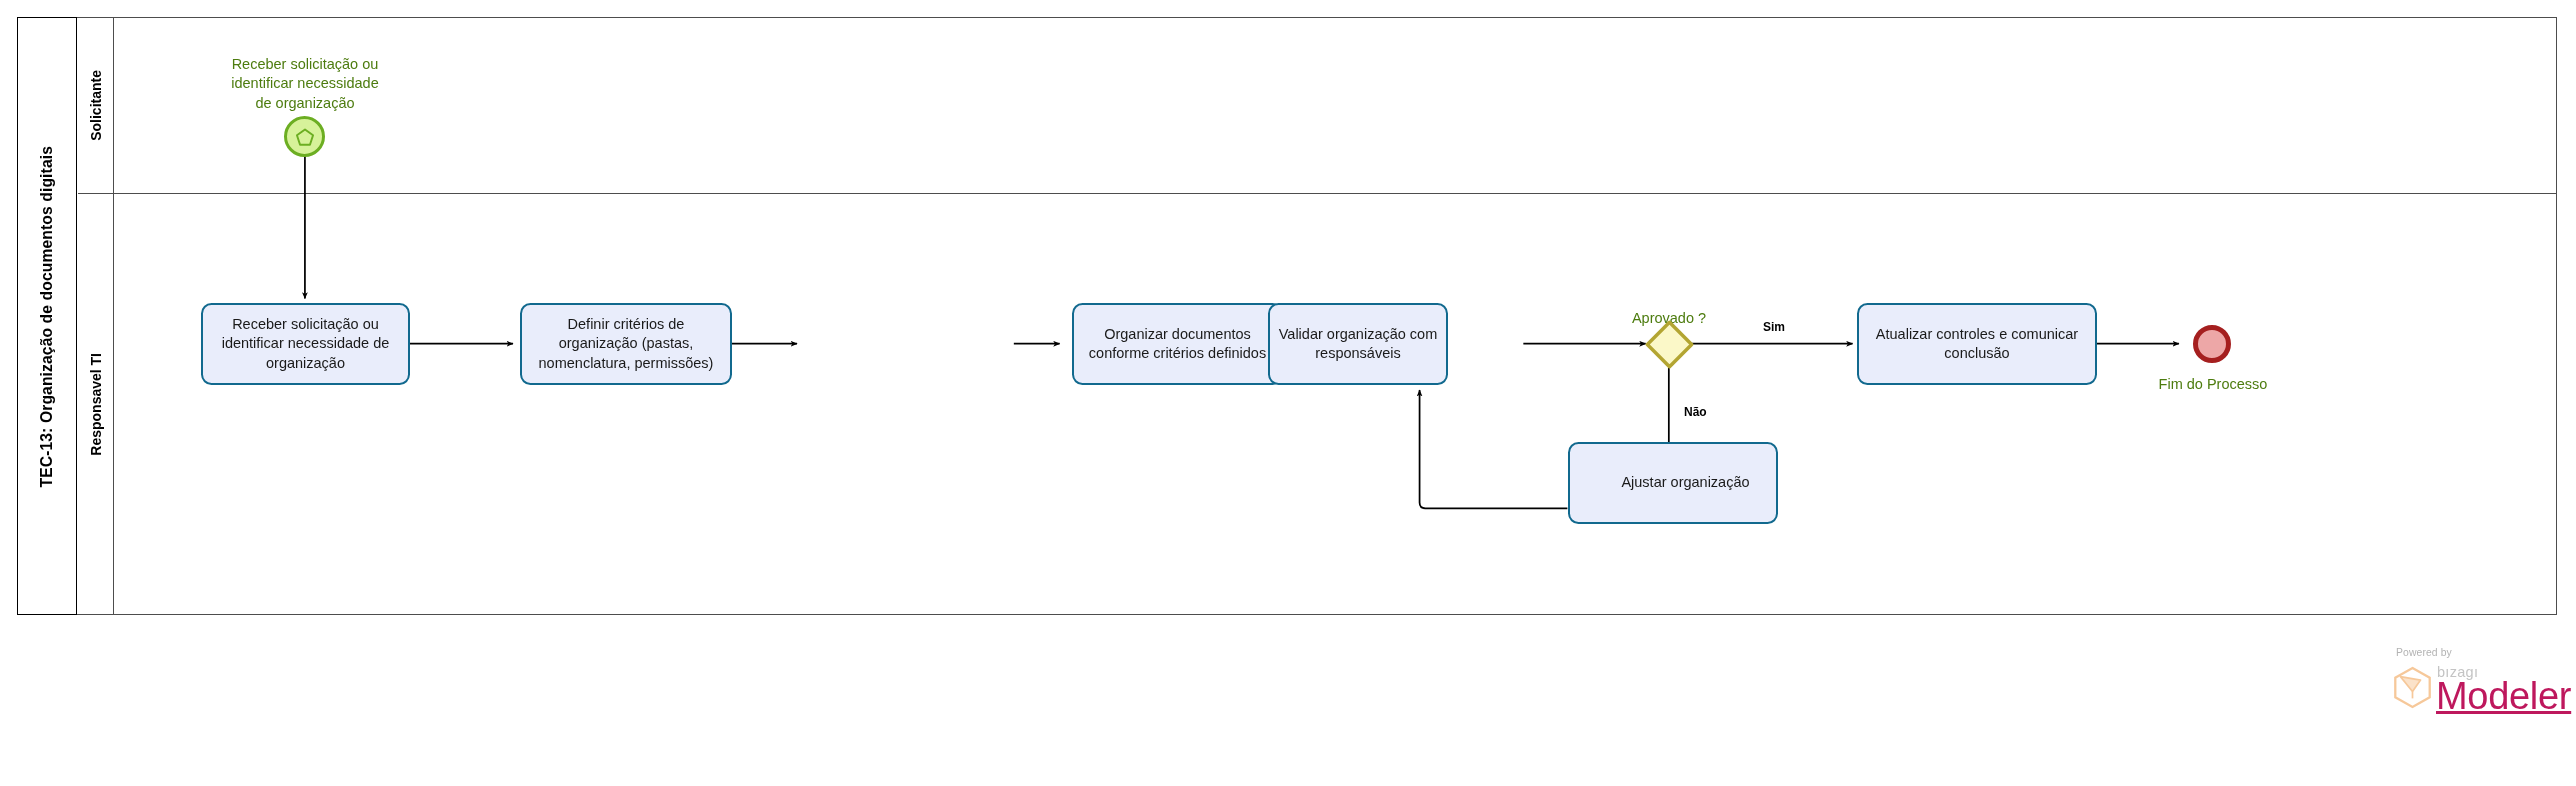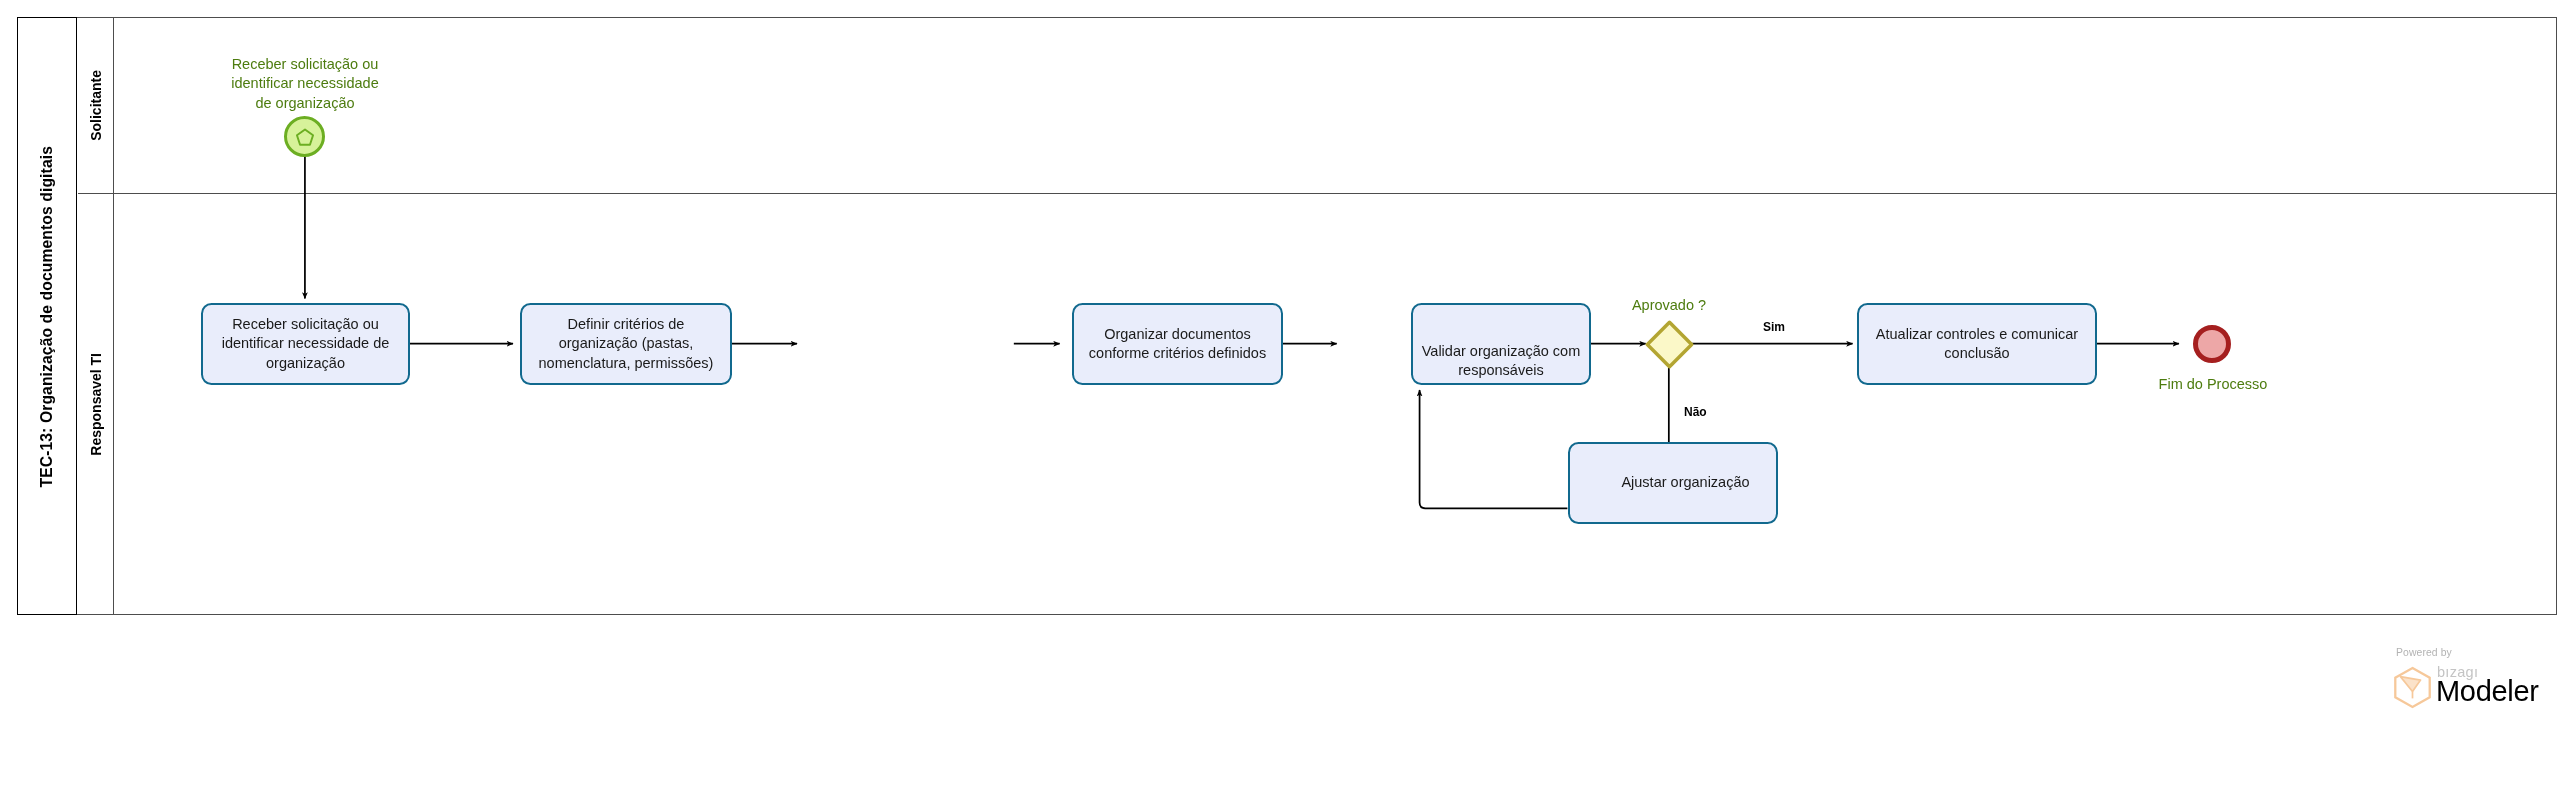--- a/index.html
+++ b/index.html
@@ -160,23 +160,24 @@
     left: 65px;
     top: 17.4px;
     font-size: 14.5px;
     color: #c4c4c4;
     letter-spacing: 0.3px;
   }
   .wm-modeler {
     position: absolute;
     left: 64px;
     top: 28px;
-    font-size: 29px;
-    color: #000000;
+    font-size: 38px;
+    color: #be185d;
     letter-spacing: -0.3px;
+    text-decoration: underline;
   }
   .wm-hex {
     position: absolute;
     left: 21px;
     top: 18.6px;
   }
 </style>
 </head>
 <body>
 
@@ -244,33 +245,33 @@
 
   <div class="task" style="left:520px; top:303px; width:212px; height:82px;">
     <span>Definir critérios de organização (pastas, nomenclatura, permissões)</span>
   </div>
 
 
   <div class="task" style="left:1072px; top:303px; width:211px; height:82px;">
     <span>Organizar documentos conforme critérios definidos</span>
   </div>
 
-  <div class="task" style="left:1411px; top:303px; width:180px; height:82px;align-items:flex-end;">
+  <div class="task" style="left:1268px; top:303px; width:180px; height:82px;">
     <span>Validar organização com responsáveis</span>
   </div>
 
   <div class="task" style="left:1857px; top:303px; width:240px; height:82px;">
     <span>Atualizar controles e comunicar conclusão</span>
   </div>
 
   <div class="task" style="left:1568px; top:442px; width:210px; height:82px;padding-left:32px;">
     <span>Ajustar organização</span>
   </div>
 
-  <div class="shape-label" style="left:1611px; top:296px; width:116px;">Aprovado ?</div>
+  <div class="shape-label" style="left:1611px; top:309px; width:116px;">Aprovado ?</div>
 
   <div class="gateway" style="left:1645px; top:320px; width:49px; height:49px;">
     <svg width="49" height="49" viewBox="0 0 84 84">
       <polygon points="42,4 80,42 42,80 4,42" fill="#fbf8c8" stroke="#b3a532" stroke-width="6" stroke-linejoin="round"></polygon>
     </svg>
   </div>
 
   <div class="flow-label" style="left:1763px; top:320px;">Sim</div>
   <div class="flow-label" style="left:1684px; top:405px;">Não</div>
 

